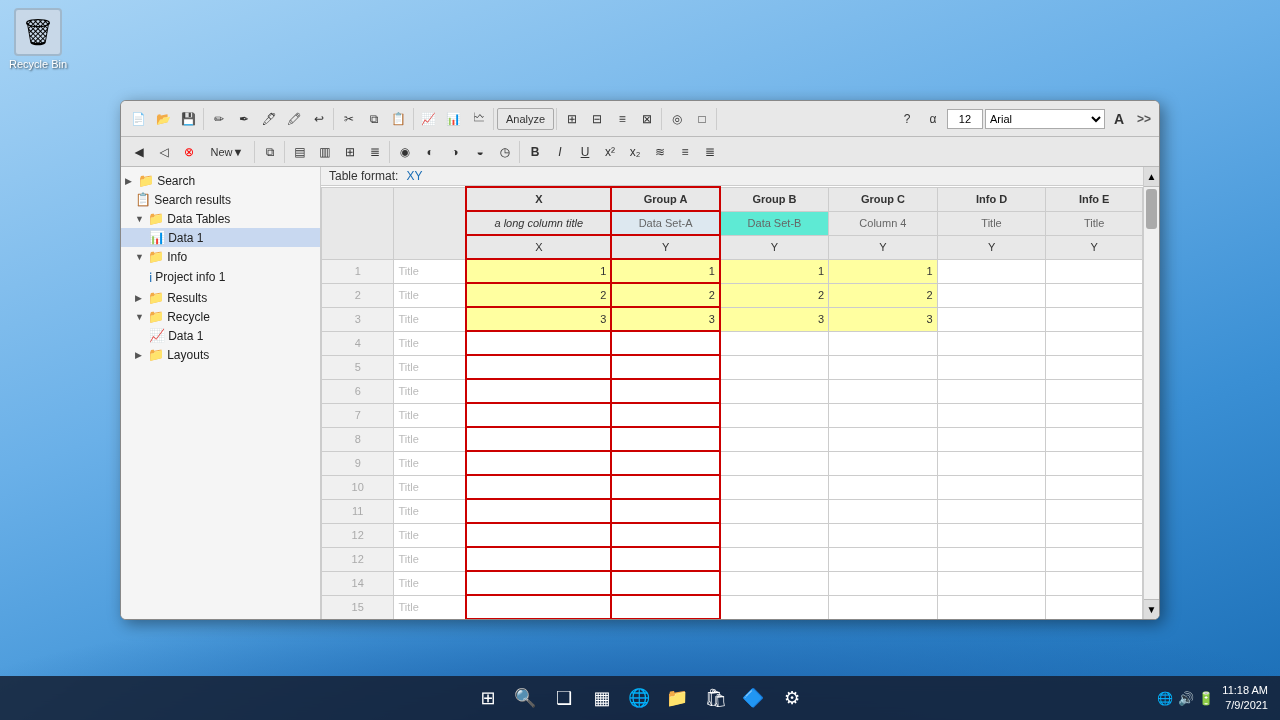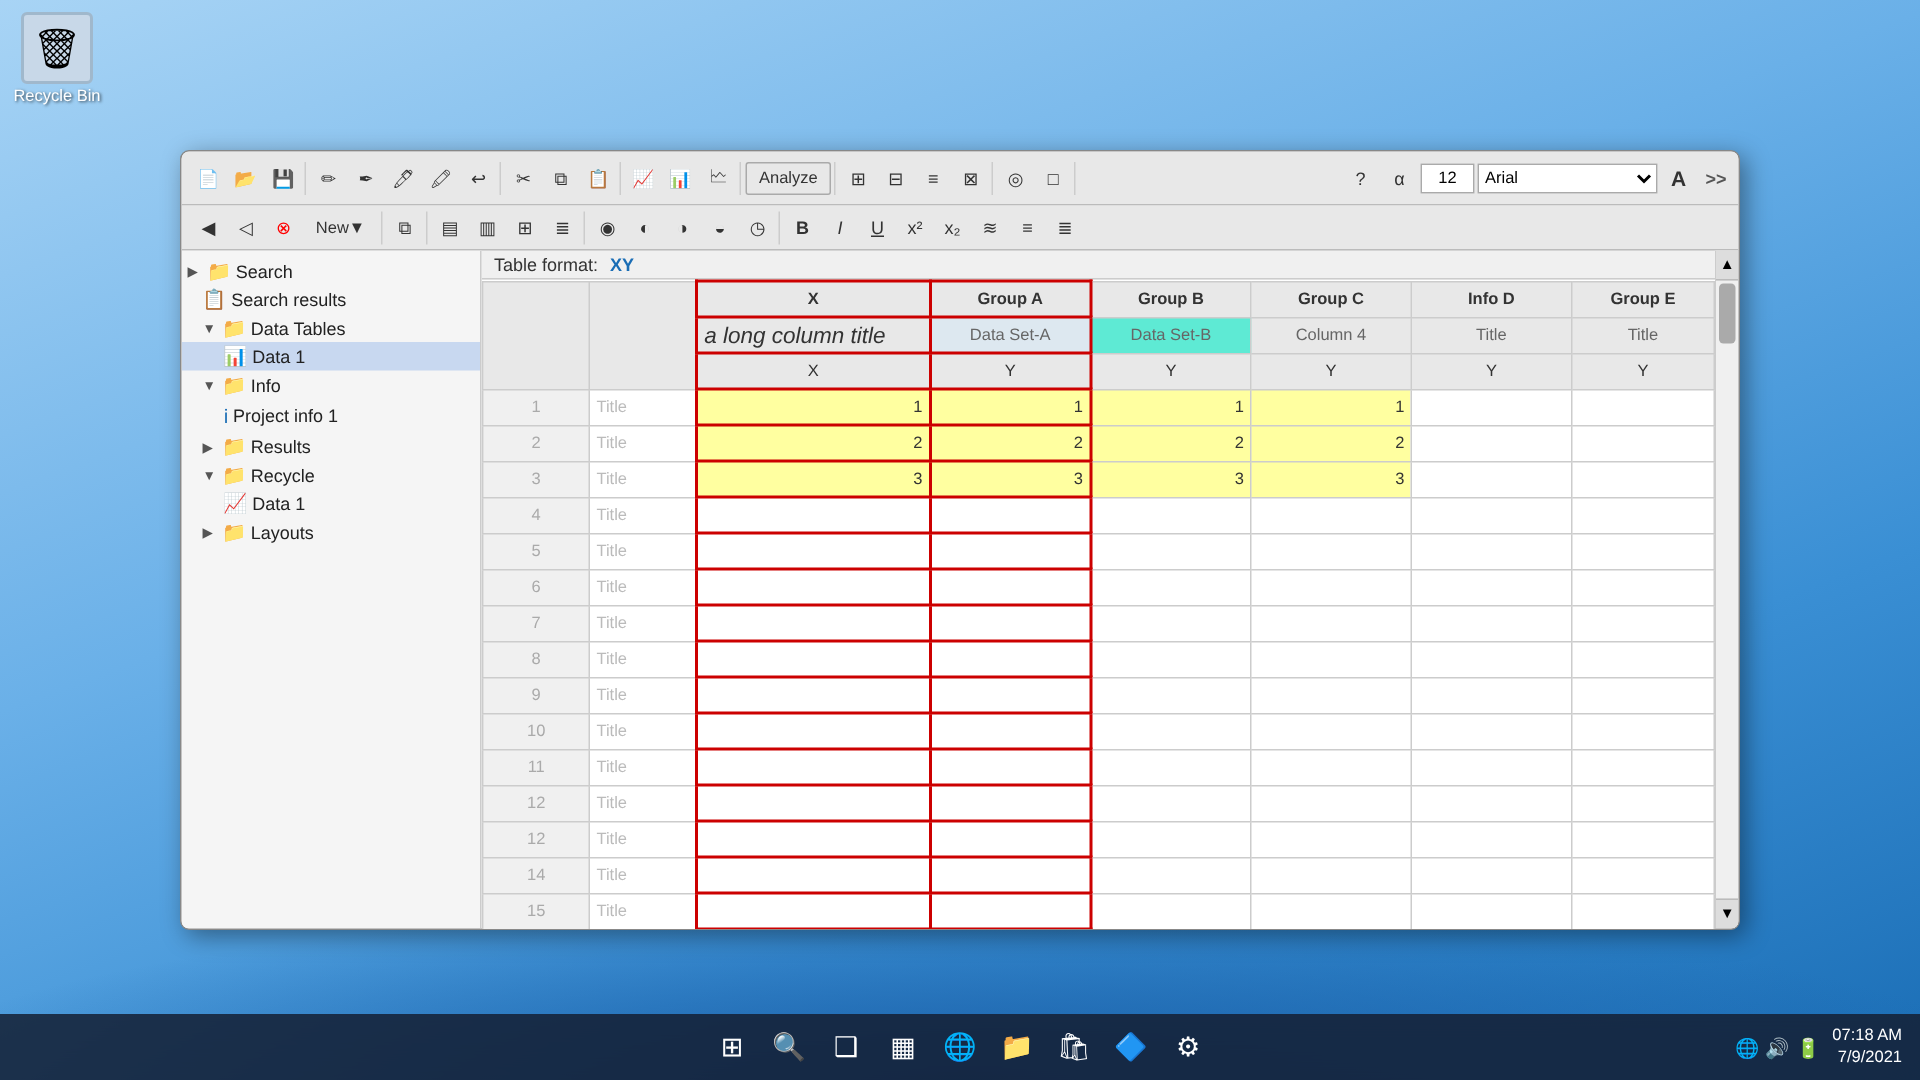--- a/index.html
+++ b/index.html
@@ -239,21 +239,21 @@
     .table-format-header {
       display: flex;
       align-items: center;
       background: #f0f0f0;
       border-bottom: 1px solid #ccc;
       padding: 2px 8px;
       font-size: 12px;
       gap: 8px;
     }
     .table-format-label { color: #333; font-weight: normal; }
-    .table-format-value { color: #1a6db5; font-weight: bold; cursor: pointer; }
+    .table-format-value { color: #1a6db5; font-weight: normal; cursor: pointer; }
 
     
     .data-table {
       border-collapse: collapse;
       width: 100%;
       font-size: 12px;
     }
     .data-table th, .data-table td {
       border: 1px solid #ccc;
       padding: 2px 4px;
@@ -507,26 +507,26 @@
             <th style="background:#e8e8e8; min-width:90px; text-align:center; font-weight:bold;">
               <span>Group B</span>
             </th>
             <th style="background:#e8e8e8; min-width:90px; text-align:center; font-weight:bold;">
               <span>Group C</span>
             </th>
             <th style="background:#e8e8e8; min-width:90px; text-align:center; font-weight:bold;">
               <span>Info D</span>
             </th>
             <th style="background:#e8e8e8; min-width:80px; text-align:center; font-weight:bold;">
-              <span>Group E</span>
+              <span>Info E</span>
             </th>
           </tr>
 
           <tr>
-            <th style="border: 2px solid #cc0000; background:#e8e8e8; font-style:italic; font-size:15px; text-align:left; white-space:nowrap;">
+            <th style="border: 2px solid #cc0000; background:#e8e8e8; font-style:italic; font-size:11px; text-align:center; white-space:nowrap;">
               <span>a long column title</span>
             </th>
             <th style="border: 2px solid #cc0000; background:#dde8f0; font-size:11px; text-align:center; color:#666;">
               <span>Data Set-A</span>
             </th>
             <th style="background:#5eead4; font-size:11px; text-align:center; color:#666;">
               <span>Data Set-B</span>
             </th>
             <th style="background:#e8e8e8; font-size:11px; text-align:center; color:#666;">
               <span>Column 4</span>
@@ -736,17 +736,17 @@
     <div class="taskbar-icon">🔷</div>
     <div class="taskbar-icon">⚙</div>
   </div>
   <div class="taskbar-right">
     <div class="taskbar-sys-icons">
       <span>🌐</span>
       <span>🔊</span>
       <span>🔋</span>
     </div>
     <div class="taskbar-clock">
-      <div>07:18 AM</div>
+      <div>11:18 AM</div>
       <div>7/9/2021</div>
     </div>
   </div>
 </div>
 
 </body></html>

